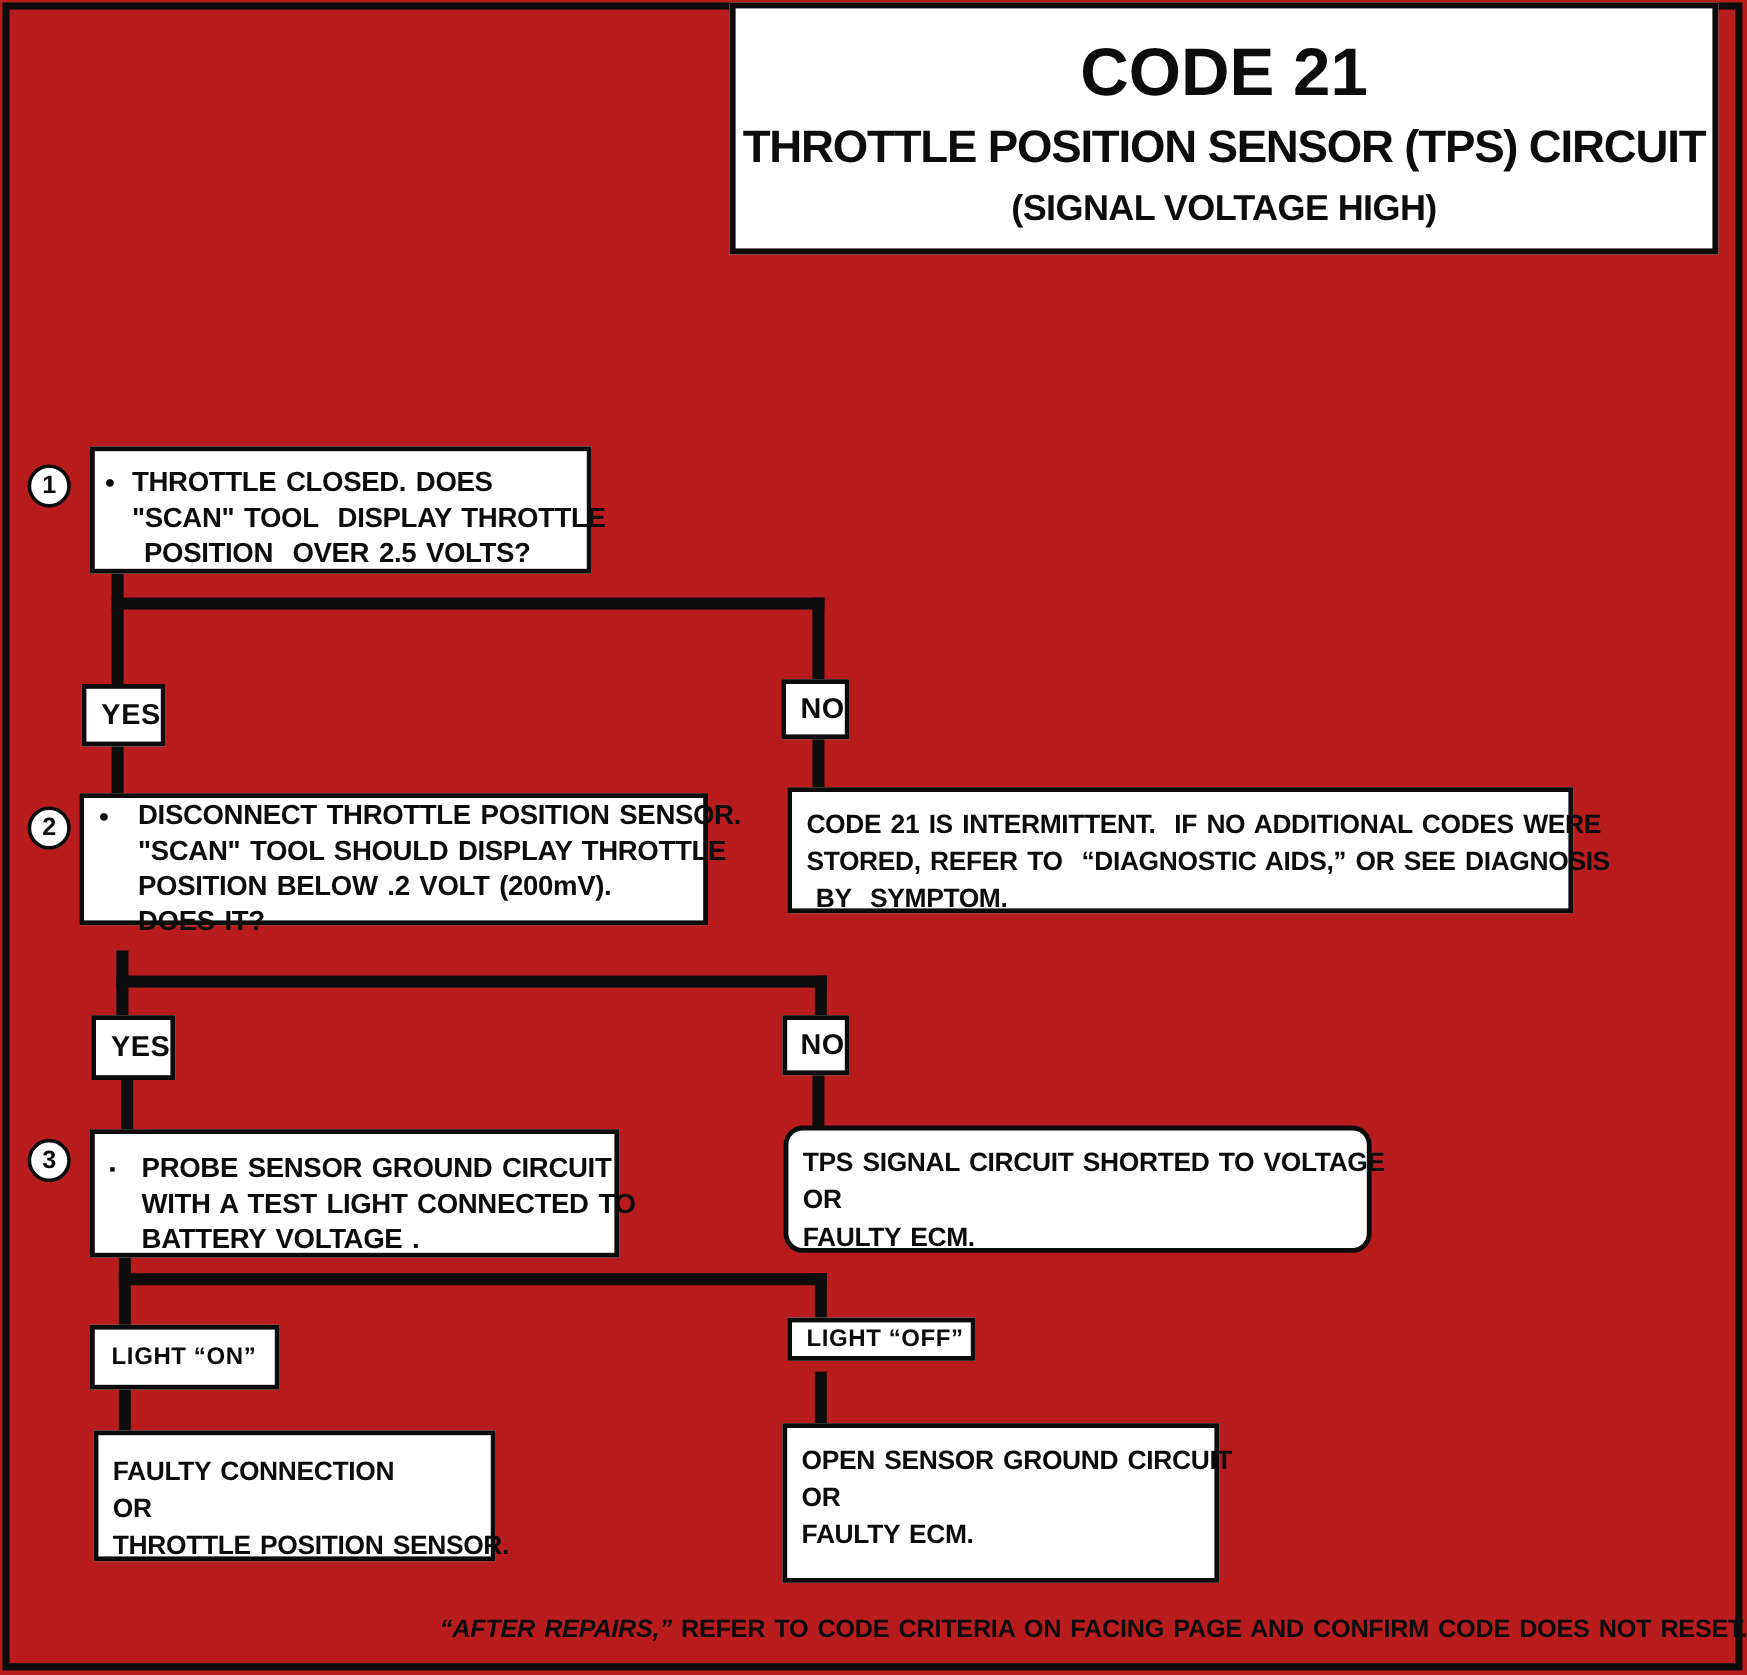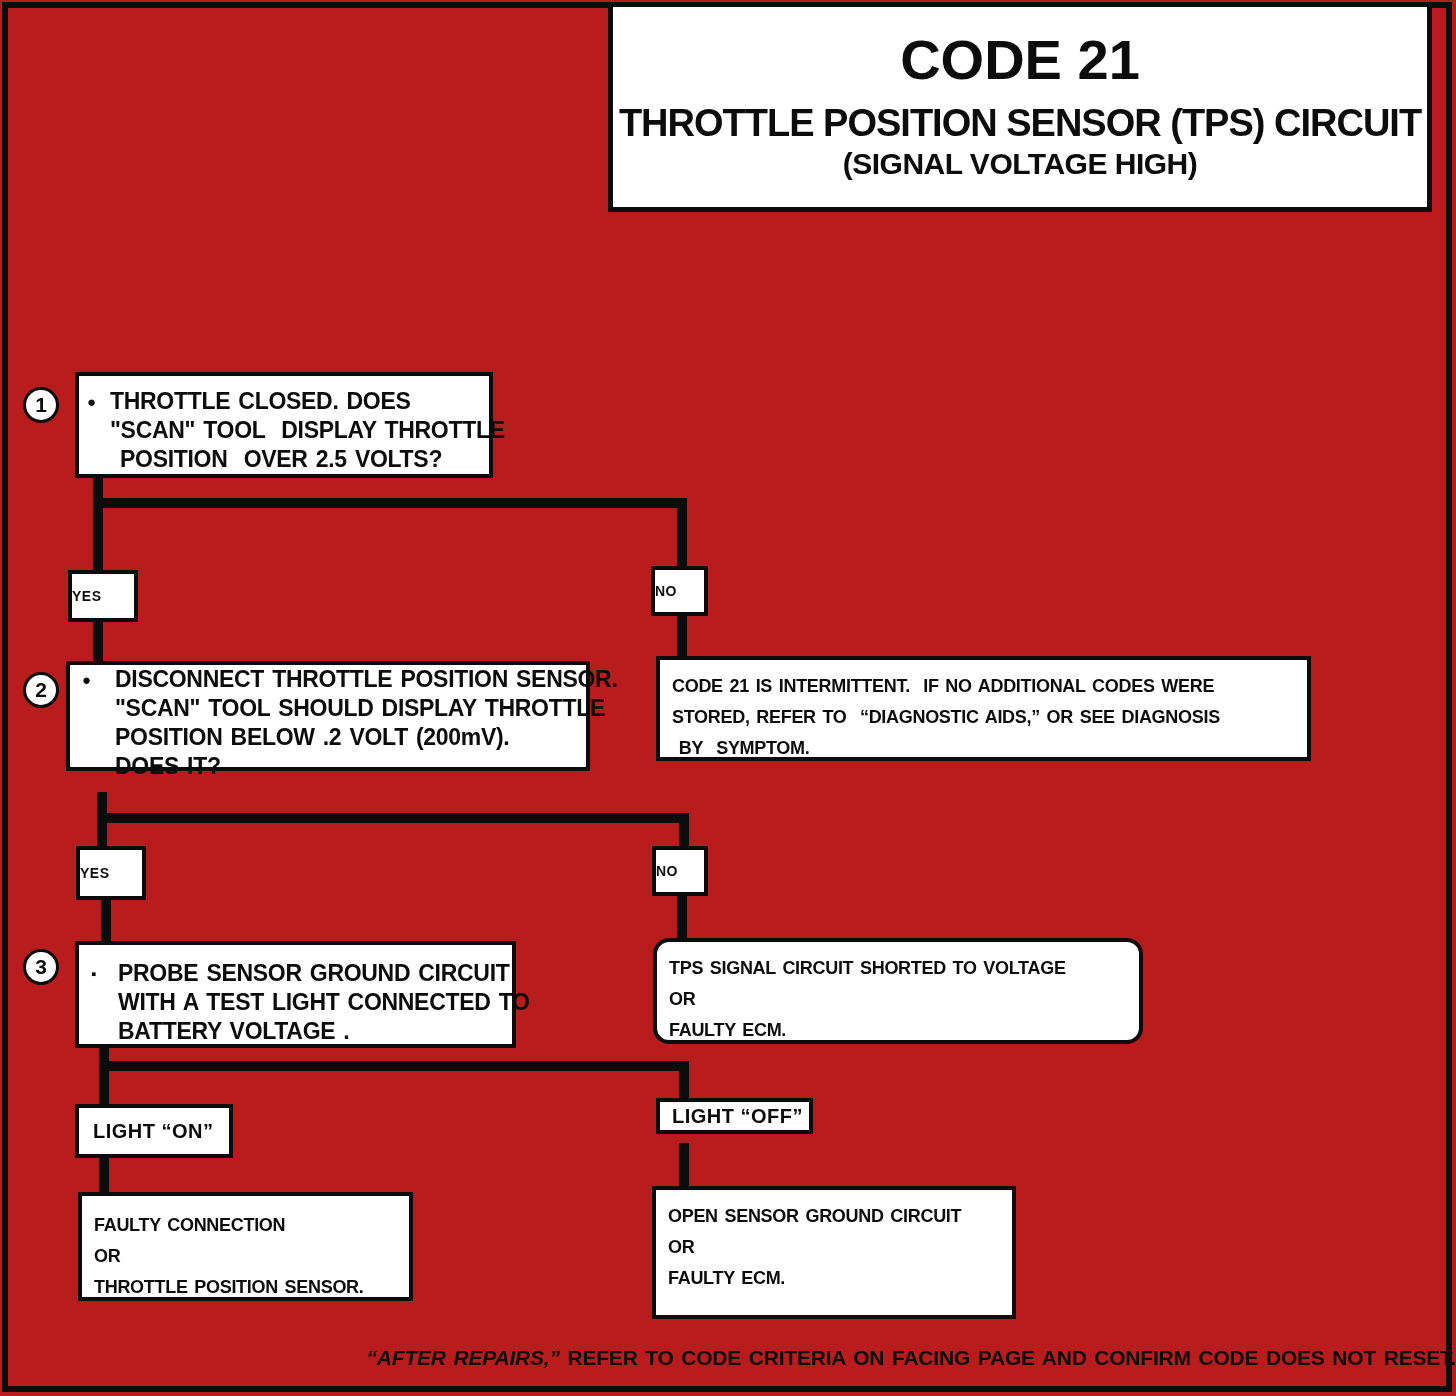--- a/index.html
+++ b/index.html
@@ -11,37 +11,37 @@
   }
   .outer-border {
     position:absolute; left:2px; top:2px; width:1450px; height:1390px;
     border:6px solid #0c0c0c;
   }
   .node { position:absolute; background:#ffffff; border:4px solid #0c0c0c; }
   .line { position:absolute; background:#0c0c0c; }
   .title-box { border-width:5px; text-align:center; padding-top:20px; }
   .title-code { font-size:56px; letter-spacing:0px; }
   .title-name { font-size:38px; letter-spacing:-1px; margin-top:10px; }
-  .title-qualifier { font-size:30px; letter-spacing:-0.5px; margin-top:2px; }
+  .title-qualifier { font-size:30px; letter-spacing:-0.5px; margin-top:12px; }
   .flow { font-size:23px; letter-spacing:-0.3px; word-spacing:2px; line-height:29px; }
   .flow .fl { white-space:pre; }
   .bullet { display:inline-block; font-size:15px; vertical-align:2px; }
   .b1 { width:23px; } .b2 { width:33px; } .b3 { width:27px; }
   .ind1 { padding-left:23px; } .ind1b { padding-left:33px; }
   .ind2 { padding-left:33px; } .ind3 { padding-left:27px; }
   .circle {
     position:absolute; width:36px; height:36px; border:3px solid #0c0c0c;
     border-radius:50%; background:#ffffff; display:flex; align-items:center;
     justify-content:center; font-size:21px;
   }
   .branch {
-    display:flex; align-items:center; justify-content:flex-start;
-    font-size:14px; letter-spacing:0.5px; white-space:pre;
+    display:flex; align-items:center; justify-content:flex-end;
+    font-size:24px; letter-spacing:0.5px; white-space:pre;
   }
-  .result { font-size:18px; letter-spacing:-0.3px; word-spacing:2px; line-height:31px; padding:11px 12px 0 12px; }
+  .result { font-size:22px; letter-spacing:-0.3px; word-spacing:2px; line-height:31px; padding:11px 12px 0 12px; }
   .result .fl { white-space:pre; }
   .footer {
     position:absolute; left:0; right:0; top:1346px; text-align:right;
     font-size:21px; letter-spacing:-0.2px; word-spacing:2px;
   }
   .footer span { white-space:pre; }
   .footer .em { font-style:italic; }
 </style>
 </head>
 <body>

